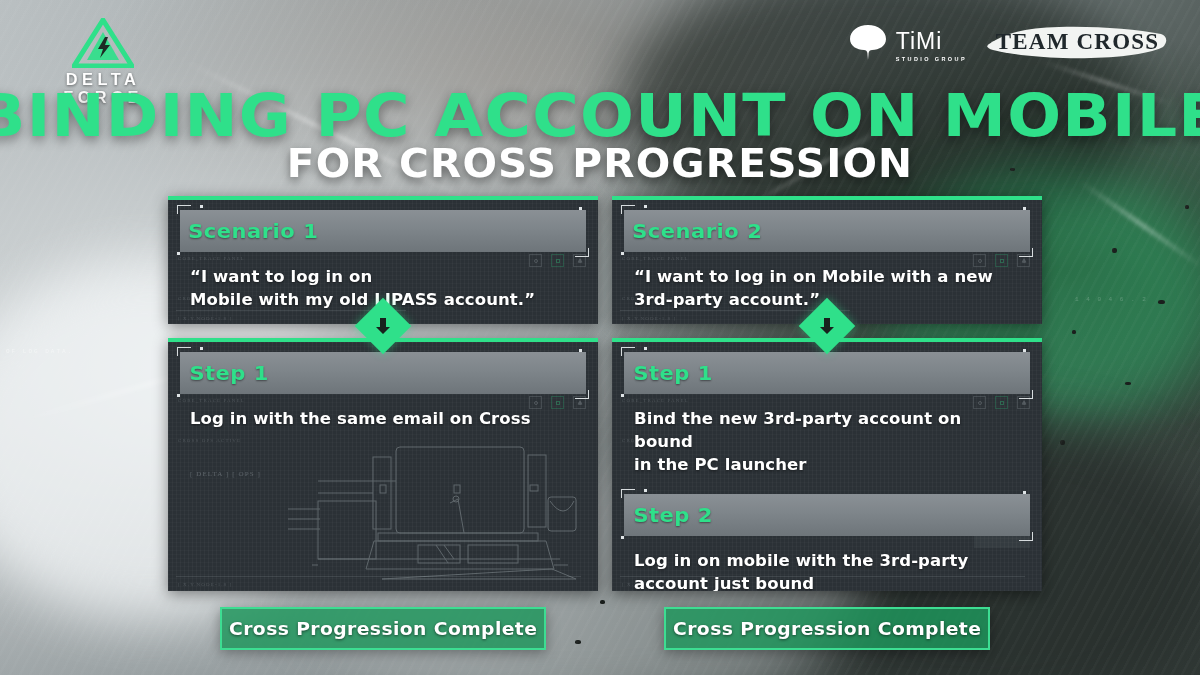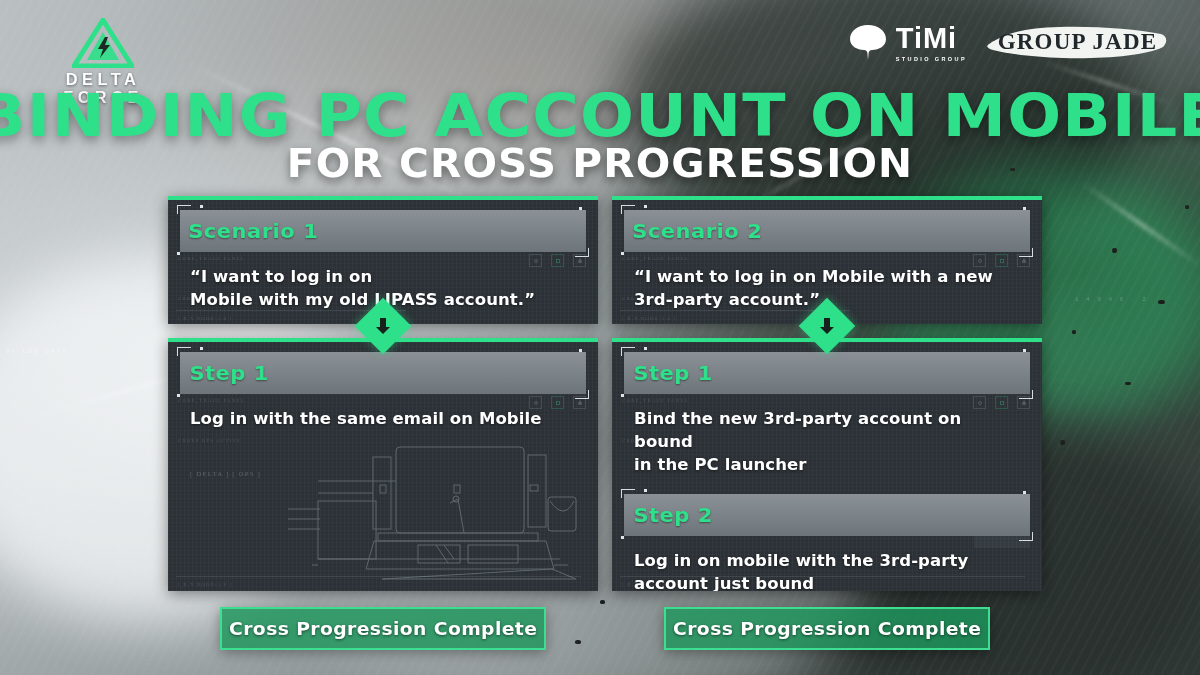--- a/index.html
+++ b/index.html
@@ -43,21 +43,21 @@
   .df-mark{ display:block; margin:0 auto; }
   .df-word{
     display:block; text-align:center; color:#fff;
     font-family:"Liberation Sans", sans-serif; font-weight:bold;
     font-size:16px; letter-spacing:4.4px; margin-top:3px;
     text-shadow:0 1px 3px rgba(0,0,0,.5);
     transform:scaleX(1.02);
   }
   #logos-right{ position:absolute; right:30px; top:20px; display:flex; align-items:center; gap:18px; }
   .timi{ display:flex; align-items:flex-end; gap:7px; }
-  .timi-word{ color:#fff; font-weight:bold; font-size:29px; letter-spacing:1px; line-height:1; }
+  .timi-word{ color:#fff; font-weight:normal; font-size:23px; letter-spacing:1px; line-height:1; }
   .timi-sub{ color:#fff; font-size:5.5px; letter-spacing:2.4px; text-align:center; margin-top:3px; font-weight:bold;}
   .jade-wrap{ position:relative; width:185px; height:44px; }
   .jade-word{
     position:absolute; inset:0; display:flex; align-items:center; justify-content:center;
     color:#20282c; font-weight:bold; font-size:23px; letter-spacing:1.2px;
     font-family:"Liberation Serif", serif;
   }
 
   
   #title-main{
@@ -215,21 +215,21 @@
     <div>
       <div class="timi-word">TiMi</div>
       <div class="timi-sub">STUDIO GROUP</div>
     </div>
   </div>
   <div class="jade-wrap">
     <svg width="185" height="44" viewBox="0 0 185 44" style="position:absolute;inset:0;">
       <path d="M4 24 C22 12 42 8 74 7 C112 6 150 9 176 14 C182 16 183 22 178 27 C160 36 118 39 78 38 C48 37 24 34 8 30 C2 28 1 26 4 24 Z" fill="#f2f4f2"></path>
       <path d="M6 22 L26 18 L14 23 L30 22 L12 27 Z" fill="#f2f4f2"></path>
     </svg>
-    <div class="jade-word">GROUP JADE</div>
+    <div class="jade-word">TEAM CROSS</div>
   </div>
 </div>
 
 <div id="title-main">BINDING PC ACCOUNT ON MOBILE</div>
 <div id="title-sub">FOR CROSS PROGRESSION</div>
 
 <div class="col" id="col-left">
 
   <div class="panel" style="height:128px;">
     <div class="panel-grid"></div>
@@ -316,21 +316,21 @@
 
     <div class="panel-inner">
       <div class="bar">
         <span class="brk tl"></span>
         <span class="dot a"></span>
         <span class="dot b"></span>
         <span class="dot c"></span>
         <span class="brk br"></span>
         <span class="bar-label">Step 1</span>
       </div>
-      <div class="body-text">Log in with the same email on Mobile</div>
+      <div class="body-text">Log in with the same email on Cross</div>
     </div>
   </div>
 
   <div class="cta">
     <span>Cross Progression Complete</span>
   </div>
 </div>
 
 <div class="col" id="col-right">
 

